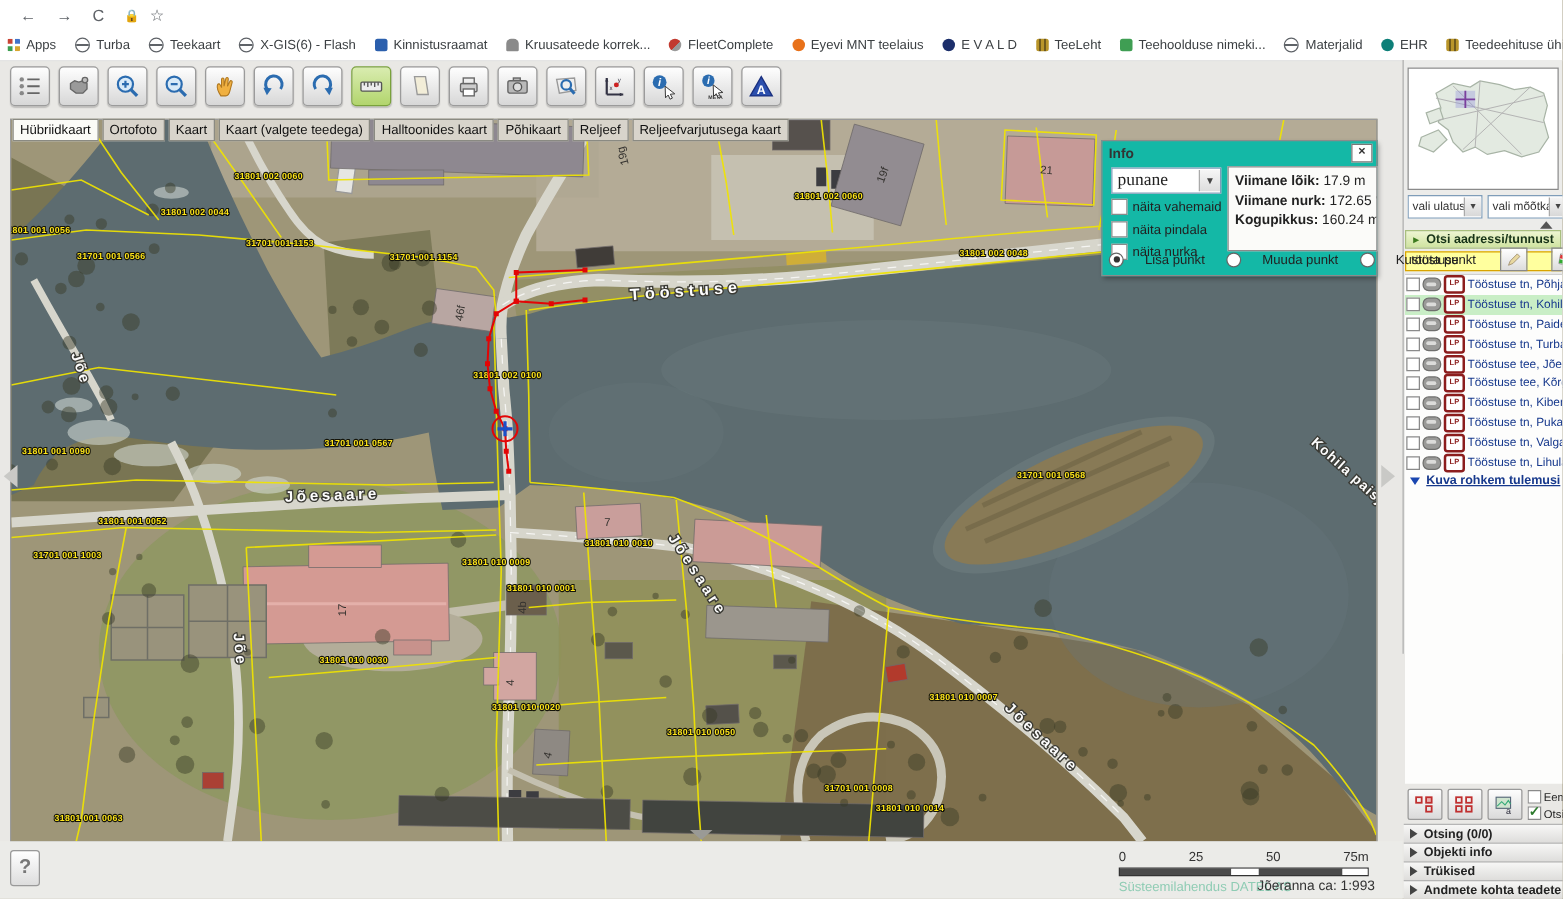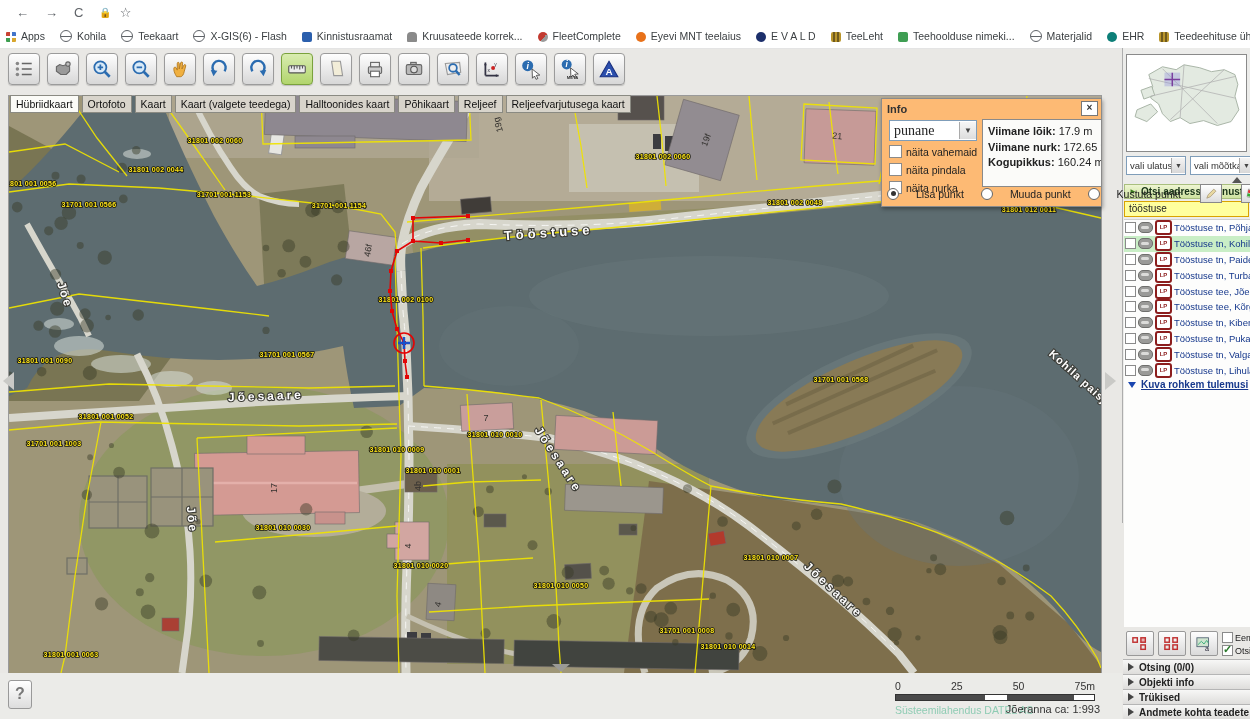--- a/index.html
+++ b/index.html
@@ -6,21 +6,21 @@
   body{width:1250px;height:719px;position:relative;overflow:hidden;background:#e9e8e5;
        font-family:"Liberation Sans",sans-serif;-webkit-font-smoothing:antialiased;}
   
   .chrome{position:absolute;left:0;top:0;width:1250px;height:48px;background:#fff;}
   .urlrow{height:23px;display:flex;align-items:center;padding:1px 10px 0 16px;gap:16px;color:#5f6368;font-size:13px;}
   .navglyph{font-size:13px;line-height:1;}
   .lock{font-size:10px;color:#5f6368;margin-right:-8px;}
   .urltext{flex:1;font-size:11.5px;color:#202124;letter-spacing:.1px;white-space:nowrap;overflow:hidden;}
   .star{color:#5f6368;font-size:13px;margin-right:4px;}
   .bkrow{height:24px;display:flex;align-items:center;padding:0 6px;gap:15px;border-bottom:1px solid #e4e4e4;overflow:hidden;}
-  .bm{display:flex;align-items:flex-end;gap:5px;font-size:10.5px;color:#3c4043;white-space:nowrap;flex:none;}
+  .bm{display:flex;align-items:center;gap:5px;font-size:10.5px;color:#3c4043;white-space:nowrap;flex:none;}
   .fav{width:10px;height:10px;border-radius:2px;flex:none;}
   .fav-apps-grid{border-radius:1px;background:
      linear-gradient(#c94334,#c94334) 0 0/4px 4px no-repeat,
      linear-gradient(#4274c9,#4274c9) 6px 0/4px 4px no-repeat,
      linear-gradient(#3d9e50,#3d9e50) 0 6px/4px 4px no-repeat,
      linear-gradient(#d8a62e,#d8a62e) 6px 6px/4px 4px no-repeat;}
   .fav-globe{border-radius:50%;border:1.6px solid #5f6368;background:linear-gradient(transparent 45%,#5f6368 45%,#5f6368 55%,transparent 55%);}
   .fav-blue-grid{background:#2b5fad;}
   .fav-car{background:#8a8a8a;border-radius:4px 4px 1px 1px;}
   .fav-red-swoosh{background:linear-gradient(135deg,#c23a30 55%,#9a9a9a 55%);border-radius:50%;}
@@ -45,21 +45,21 @@
   .cadlbl{font-family:"Liberation Sans",sans-serif;font-size:7px;font-weight:bold;fill:#ffe61a;stroke:#14140a;stroke-width:1.7px;paint-order:stroke;text-anchor:middle;letter-spacing:.3px;}
   .stlbl{font-family:"Liberation Sans",sans-serif;font-weight:bold;fill:#fdfdfd;stroke:#3b3b35;stroke-width:2.2px;paint-order:stroke;text-anchor:middle;}
   .blbl{font-family:"Liberation Sans",sans-serif;font-size:9px;fill:#33312e;text-anchor:middle;}
   .mline{fill:none;stroke:#e30505;stroke-width:1.6;}
   .mvert{fill:#e30505;}
   .collapse{position:absolute;width:0;height:0;z-index:35;}
   .c-left{left:3px;top:372px;border-top:9px solid transparent;border-bottom:9px solid transparent;border-right:11px solid #c9c9c6;}
   .c-right{left:1105px;top:372px;border-top:9px solid transparent;border-bottom:9px solid transparent;border-left:11px solid #c9c9c6;}
   .c-down{left:552px;top:664px;border-left:9px solid transparent;border-right:9px solid transparent;border-top:8px solid #9a9a96;}
   
-  .ipanel{position:absolute;left:881px;top:98px;width:219px;height:107px;background:#fdba74;
+  .ipanel{position:absolute;left:881px;top:112px;width:219px;height:107px;background:#14b8a6;
           border:1px solid #8b8b8b;box-shadow:1px 2px 4px rgba(0,0,0,.35);z-index:40;font-size:11px;color:#222;}
   .ipanel .ttl{height:17px;display:flex;align-items:center;justify-content:space-between;padding:1px 3px 0 5px;font-weight:bold;color:#333;}
   .iclose{width:15px;height:13px;border:1px solid #777;background:#fff;font-size:10px;line-height:11px;text-align:center;cursor:pointer;}
   .ibody{position:relative;height:88px;}
   .isel{position:absolute;left:7px;top:3px;width:86px;height:19px;background:#fff;border:1px solid #7f9db9;display:flex;align-items:center;}
   .isel .v{flex:1;padding-left:4px;font-size:14px;font-family:Liberation Serif, serif;}
   .isel .a{width:16px;height:17px;background:linear-gradient(#f6f6f6,#ddd);border-left:1px solid #aaa;font-size:8px;text-align:center;line-height:17px;color:#444;}
   .cbrow{position:absolute;left:7px;display:flex;align-items:center;gap:4px;font-size:10.5px;}
   .cb{width:11px;height:11px;border:1px solid #8a8a8a;background:#fff;flex:none;}
   .cb.checked{position:relative;}
@@ -128,21 +128,21 @@
     <span class="lock">🔒</span>
     <span class="star">☆</span>
   </div>
   <div class="bkrow" id="bmbar">
       <div class="bm">
         <span class="fav fav-apps-grid"></span>
         <span class="bml">Apps</span>
       </div>
       <div class="bm">
         <span class="fav fav-globe"></span>
-        <span class="bml">Kohila</span>
+        <span class="bml">Turba</span>
       </div>
       <div class="bm">
         <span class="fav fav-globe"></span>
         <span class="bml">Teekaart</span>
       </div>
       <div class="bm">
         <span class="fav fav-globe"></span>
         <span class="bml">X-GIS(6) - Flash</span>
       </div>
       <div class="bm">

